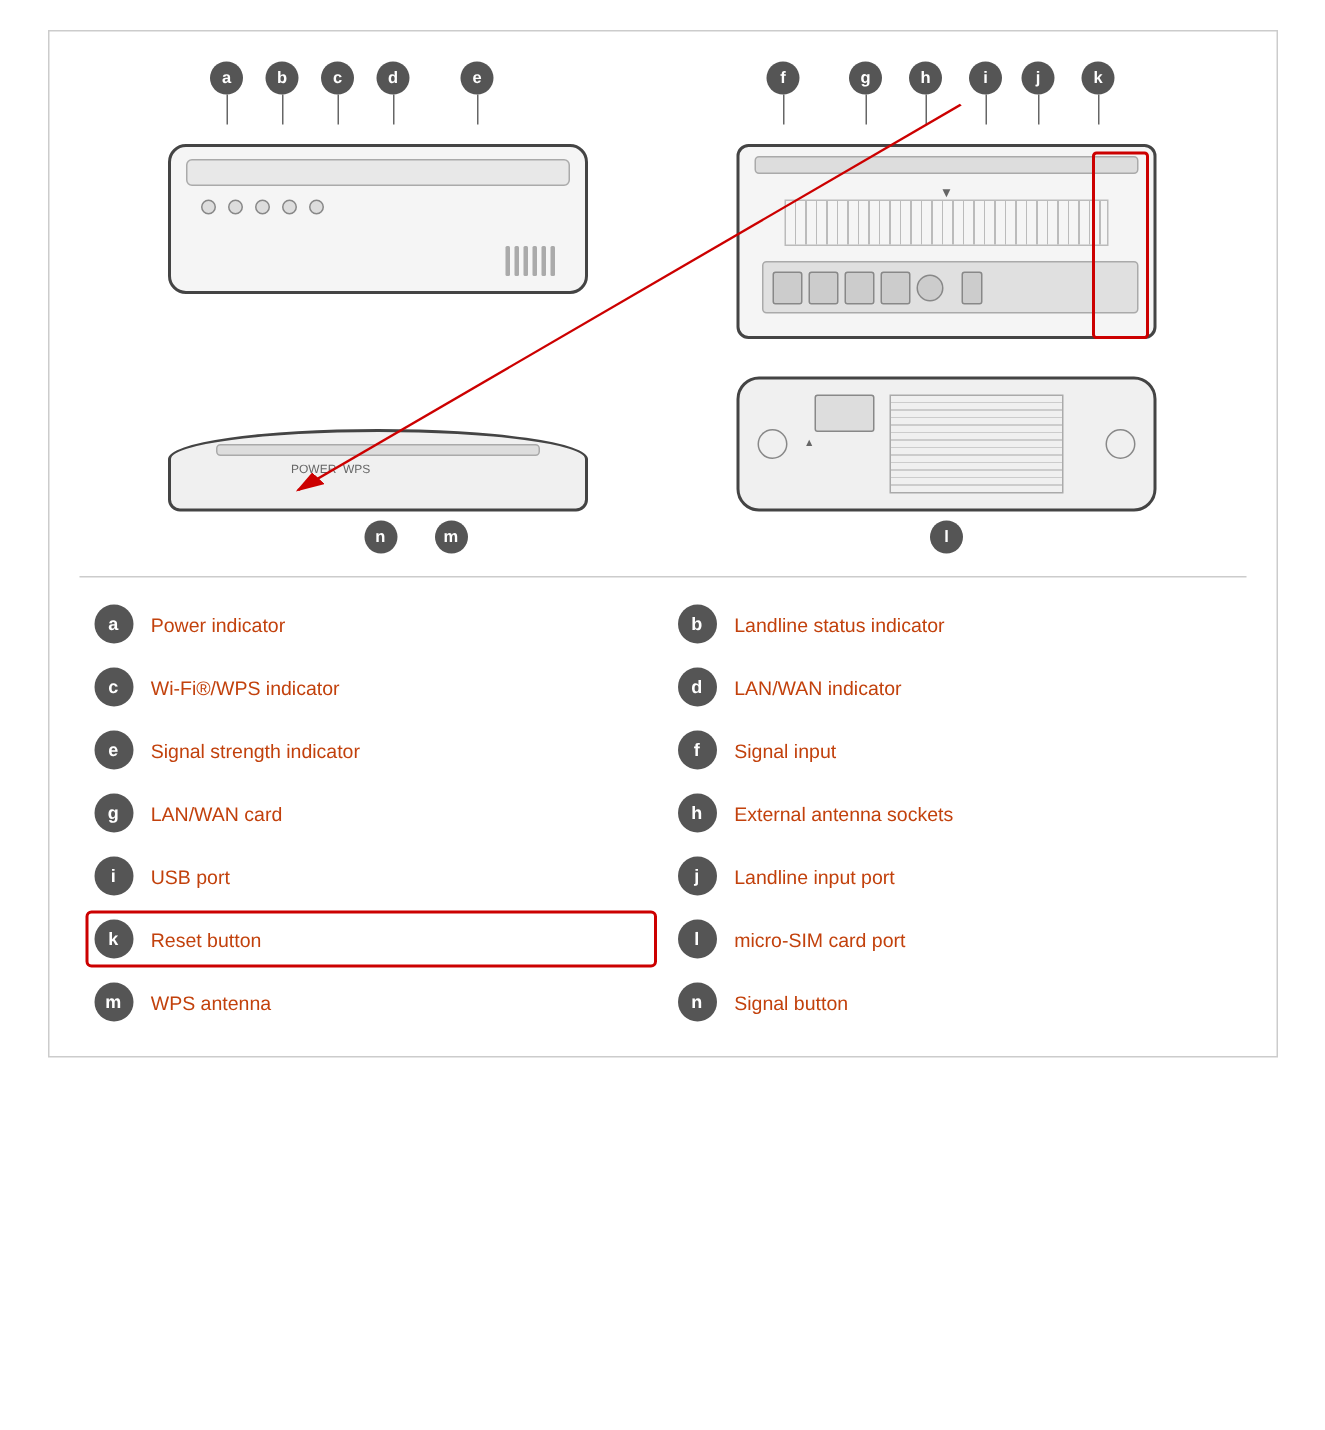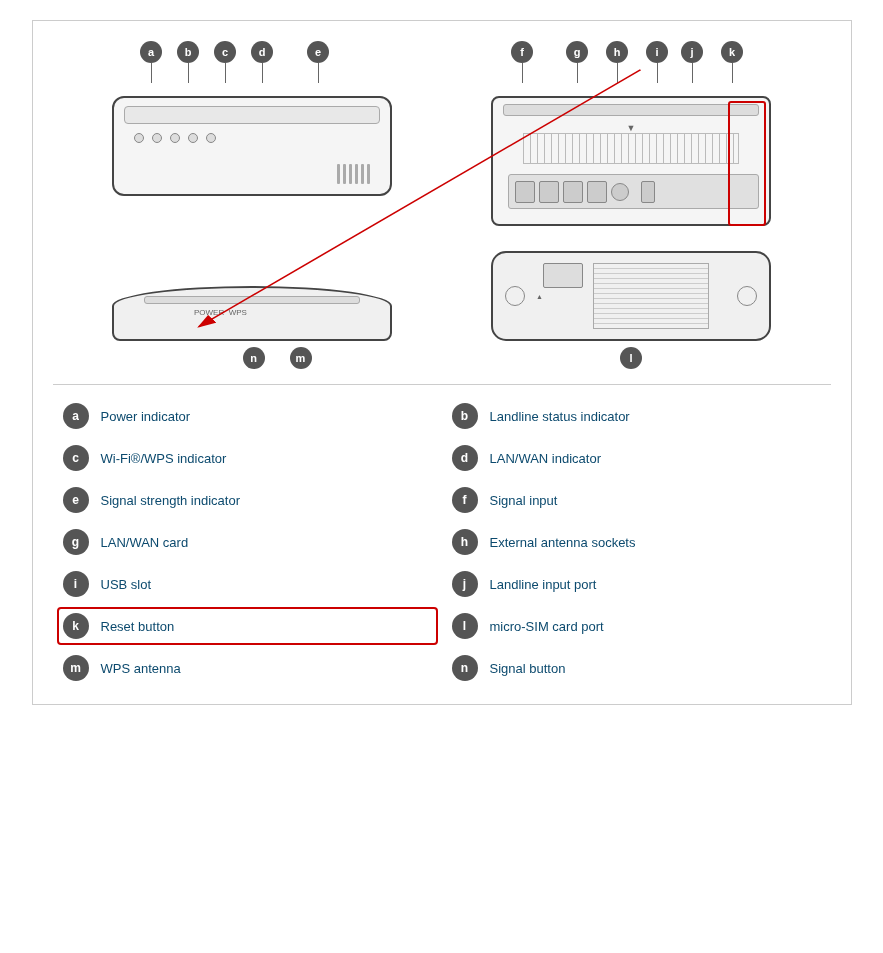--- a/index.html
+++ b/index.html
@@ -299,21 +299,21 @@
       color: #fff;
       font-size: 12px;
       display: flex;
       align-items: center;
       justify-content: center;
       font-weight: bold;
       flex-shrink: 0;
     }
     .legend-text {
       font-size: 13px;
-      color: #0c4a6e;
+      color: #c2410c;
     }
 
     
     .reset-row-wrapper {
       position: relative;
     }
     .reset-row-wrapper::after {
       content: '';
       position: absolute;
       top: 2px;
@@ -512,21 +512,21 @@
       <div class="legend-circle">g</div>
       <span class="legend-text">LAN/WAN card</span>
     </div>
     <div class="legend-row">
       <div class="legend-circle">h</div>
       <span class="legend-text">External antenna sockets</span>
     </div>
 
     <div class="legend-row">
       <div class="legend-circle">i</div>
-      <span class="legend-text">USB slot</span>
+      <span class="legend-text">USB port</span>
     </div>
     <div class="legend-row">
       <div class="legend-circle">j</div>
       <span class="legend-text">Landline input port</span>
     </div>
 
     <div class="legend-row reset-row-wrapper">
       <div class="legend-circle">k</div>
       <span class="legend-text">Reset button</span>
     </div>

